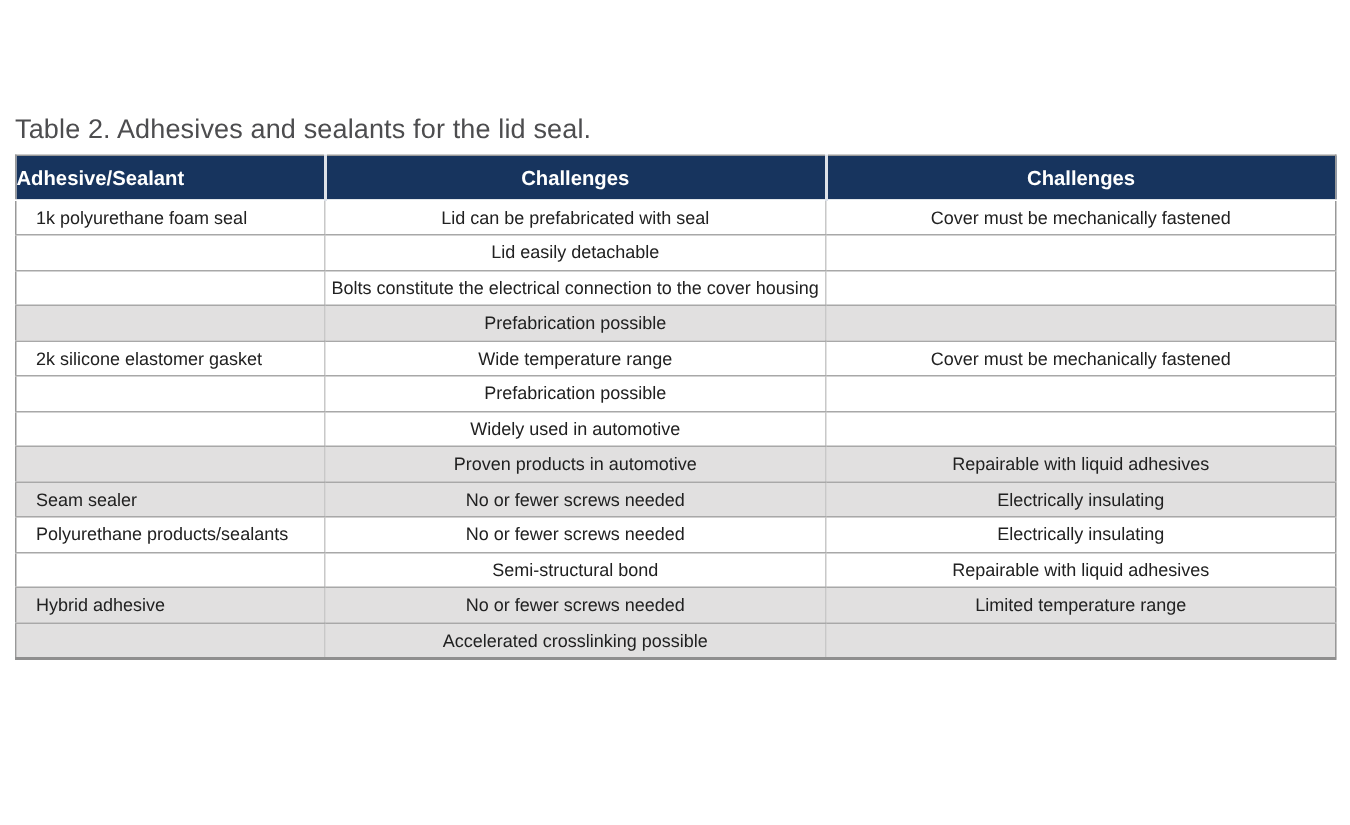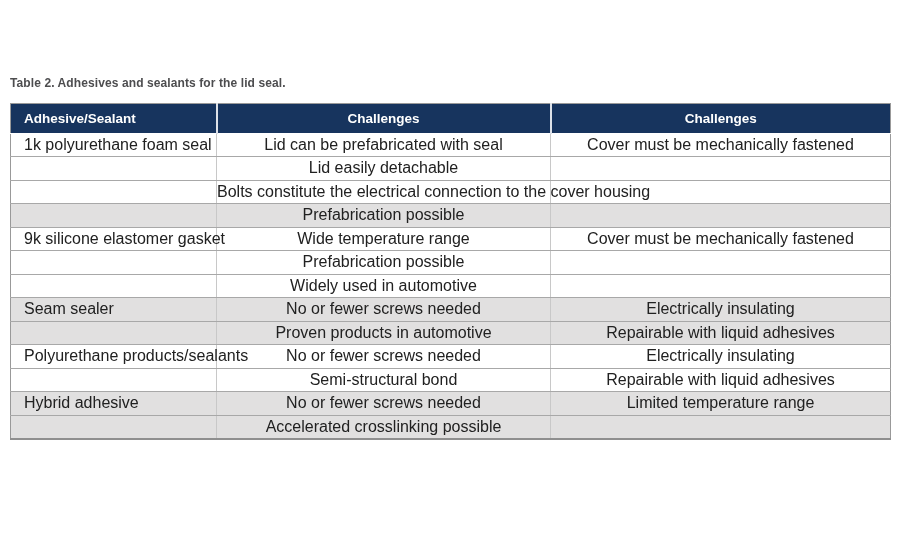--- a/index.html
+++ b/index.html
@@ -6,22 +6,22 @@
   body {
     width: 900px; height: 550px;
     background: #ffffff;
     font-family: "Liberation Sans", sans-serif;
     position: relative;
     overflow: hidden;
   }
   .caption {
     position: absolute;
     left: 10px; top: 76px;
-    font-size: 12px;
-    font-weight: bold;
+    font-size: 18px;
+    font-weight: normal;
     color: var(--caption-text, #4d4d4f);
     letter-spacing: 0.1px;
   }
   table.adhesives {
     position: absolute;
     left: 10px; top: 103px;
     width: 880px;
     border-collapse: collapse;
     table-layout: fixed;
     border: 1px solid var(--outer-border, #999999);
@@ -37,27 +37,26 @@
     font-weight: bold;
     height: 28.5px;
     text-align: center;
     padding: 0;
     border-right: 2px solid #dde1e8;
     border-bottom: 1.5px solid #ffffff;
   }
   thead th:last-child { border-right: none; }
   thead th.first {
     text-align: left;
-    padding-left: 13px;
   }
   tbody td {
     height: 22.5px;
     line-height: 22.5px;
     padding: 0;
-    font-size: 16px;
+    font-size: 12px;
     color: var(--body-text, #212121);
     text-align: center;
     white-space: nowrap;
     border-bottom: 1px solid var(--row-border, #a8a8a8);
     border-right: 1px solid var(--column-border, #c8c8c8);
     background: #ffffff;
   }
   tbody td:last-child { border-right: none; }
   tbody tr:last-child td { border-bottom: none; }
   tbody tr.shaded td { background: var(--shaded-row, #e1e0e0); }
@@ -101,43 +100,43 @@
           <td class="cell-adhesive"></td>
           <td>Bolts constitute the electrical connection to the cover housing</td>
           <td></td>
         </tr>
         <tr class="shaded">
           <td class="cell-adhesive"></td>
           <td>Prefabrication possible</td>
           <td></td>
         </tr>
         <tr>
-          <td class="cell-adhesive">9k silicone elastomer gasket</td>
+          <td class="cell-adhesive">2k silicone elastomer gasket</td>
           <td>Wide temperature range</td>
           <td>Cover must be mechanically fastened</td>
         </tr>
         <tr>
           <td class="cell-adhesive"></td>
           <td>Prefabrication possible</td>
           <td></td>
         </tr>
         <tr>
           <td class="cell-adhesive"></td>
           <td>Widely used in automotive</td>
           <td></td>
         </tr>
         <tr class="shaded">
+          <td class="cell-adhesive"></td>
+          <td>Proven products in automotive</td>
+          <td>Repairable with liquid adhesives</td>
+        </tr>
+        <tr class="shaded">
           <td class="cell-adhesive">Seam sealer</td>
           <td>No or fewer screws needed</td>
           <td>Electrically insulating</td>
-        </tr>
-        <tr class="shaded">
-          <td class="cell-adhesive"></td>
-          <td>Proven products in automotive</td>
-          <td>Repairable with liquid adhesives</td>
         </tr>
         <tr>
           <td class="cell-adhesive">Polyurethane products/sealants</td>
           <td>No or fewer screws needed</td>
           <td>Electrically insulating</td>
         </tr>
         <tr>
           <td class="cell-adhesive"></td>
           <td>Semi-structural bond</td>
           <td>Repairable with liquid adhesives</td>

